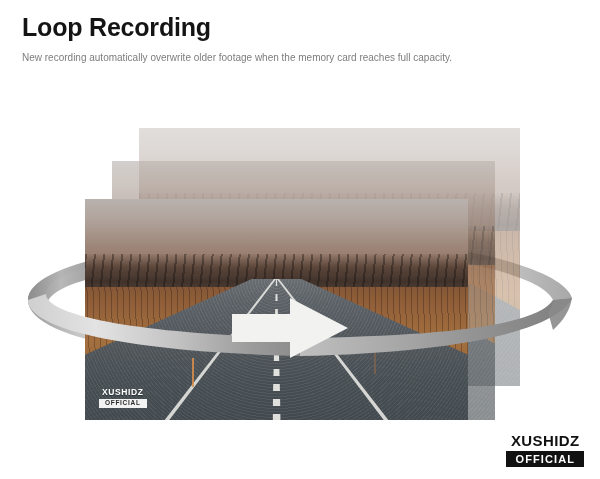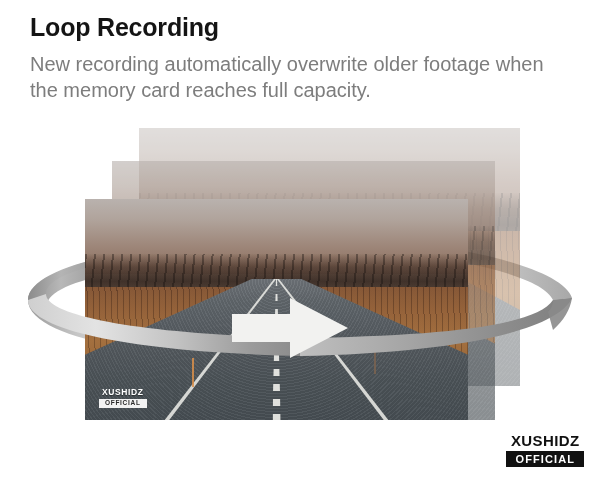--- a/index.html
+++ b/index.html
@@ -18,34 +18,34 @@
 
   .stage {
     position: absolute;
     inset: 0;
     background: #ffffff;
   }
 
   
   .header {
     position: absolute;
-    left: 30px;
+    left: 22px;
     top: 14px;
     width: 540px;
   }
   .title {
     font-size: 25px;
     font-weight: bold;
     color: #141414;
     letter-spacing: -0.2px;
     line-height: 1.1;
     margin: 0;
   }
   .subtitle {
-    font-size: 20px;
+    font-size: 10px;
     font-weight: normal;
     color: #7d7d7d;
     line-height: 1.32;
     margin: 9px 12px 0 0;
     max-width: 520px;
   }
 
   
   .photo-stack {
     position: absolute;

